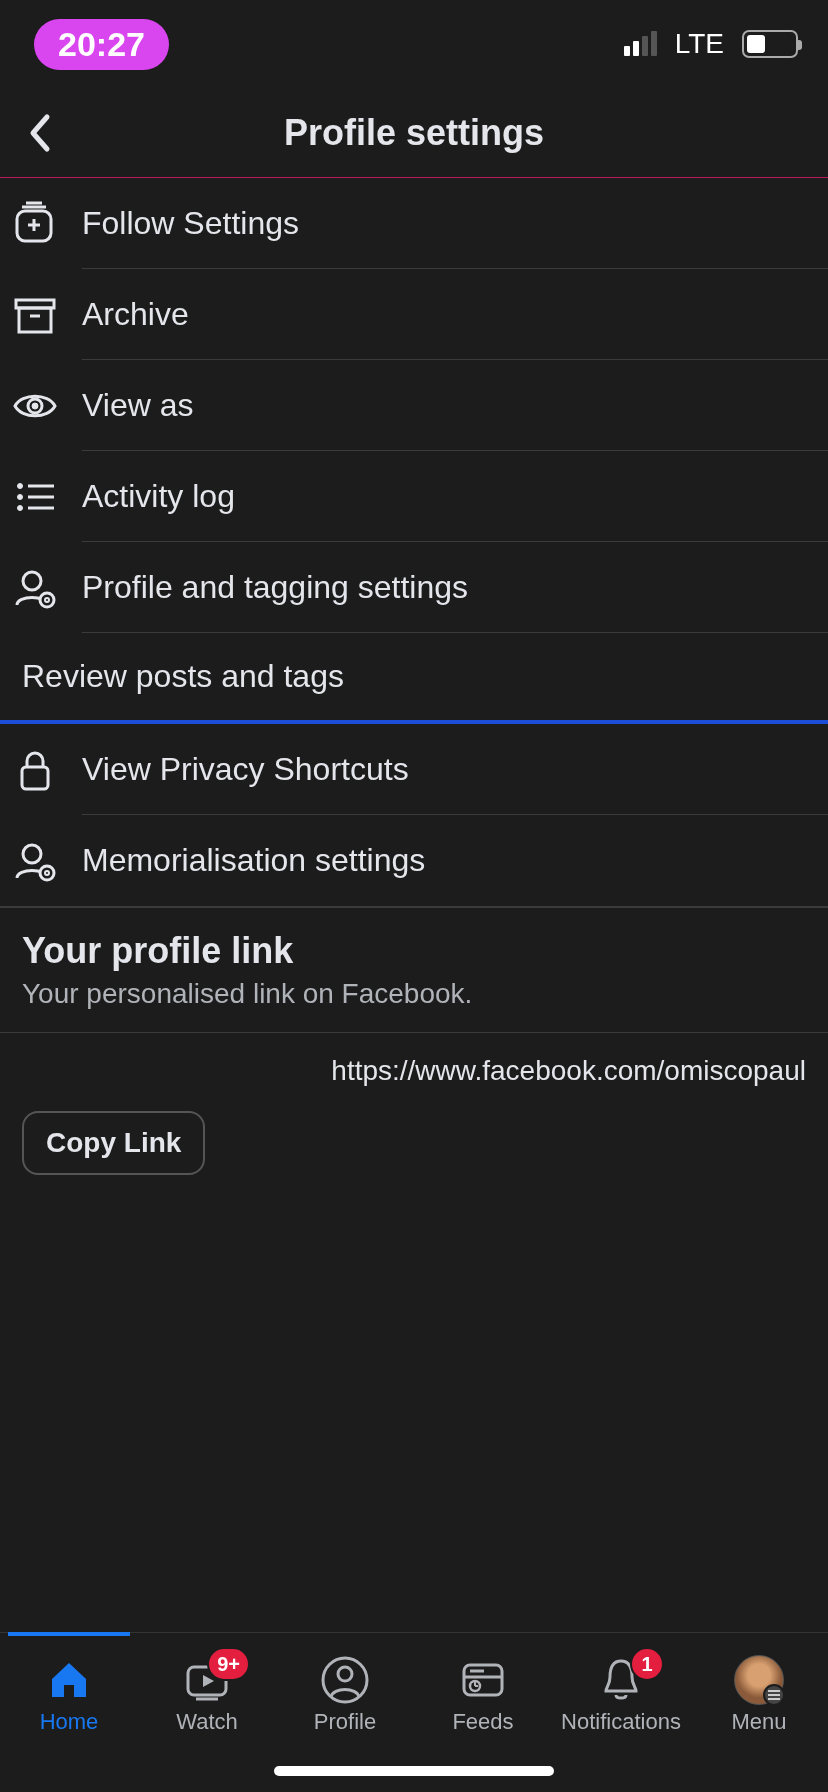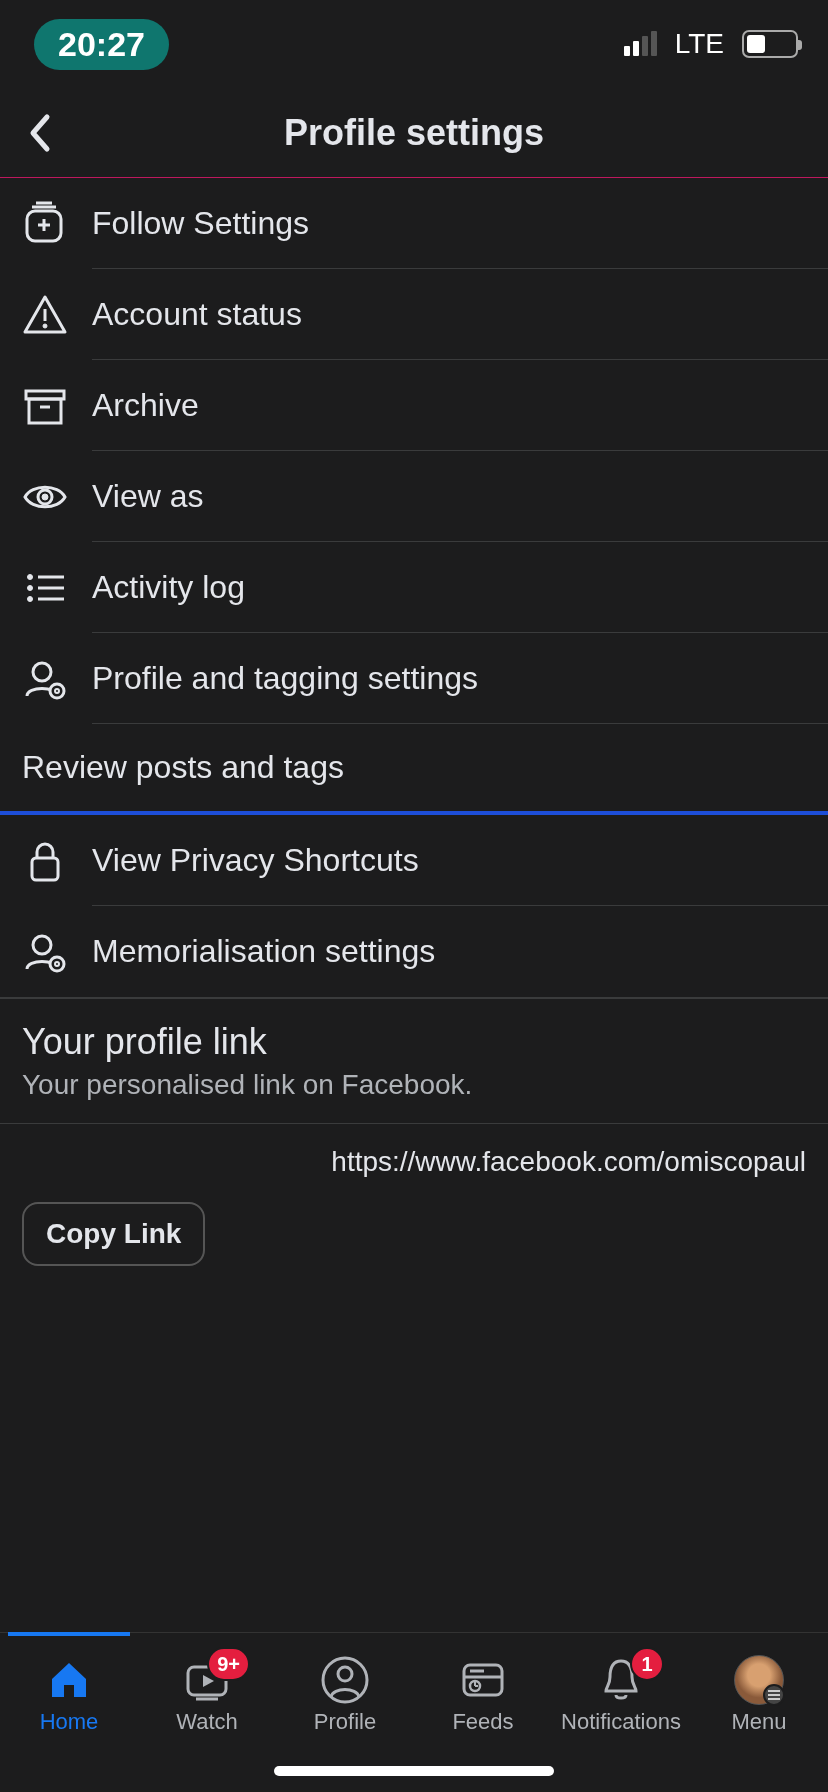--- a/index.html
+++ b/index.html
@@ -1,46 +1,46 @@
 <!DOCTYPE html>
 <html><head>
 <meta charset="utf-8">
 <style>
   * { margin: 0; padding: 0; box-sizing: border-box; }
   html, body { width: 828px; height: 1792px; background: #1c1c1d; color: #e4e6eb; font-family: -apple-system, Helvetica Neue, Arial, sans-serif; overflow: hidden; }
   
   
   .status-bar { position: absolute; top: 0; left: 0; right: 0; height: 88px; display: flex; align-items: center; justify-content: space-between; padding: 0 30px 0 34px; }
-  .time-pill { background: #0f766e; color: #fff; font-size: 34px; font-weight: 600; padding: 6px 24px; border-radius: 40px; }
+  .time-pill { background: #d946ef; color: #fff; font-size: 34px; font-weight: 600; padding: 6px 24px; border-radius: 40px; }
   .status-right { display: flex; align-items: center; gap: 18px; }
   .signal-bars { display: flex; align-items: flex-end; gap: 3px; height: 24px; }
   .signal-bars span { width: 6px; background: #555; border-radius: 1px; }
   .signal-bars span.on { background: #fff; }
   .sb1 { height: 10px; } .sb2 { height: 15px; } .sb3 { height: 20px; } .sb4 { height: 25px; }
   .lte { font-size: 28px; font-weight: 500; color: #fff; }
   .battery { width: 56px; height: 28px; border: 2.5px solid #aaa; border-radius: 7px; position: relative; display: flex; align-items: center; padding: 3px; }
   .battery::after { content: ""; position: absolute; right: -6px; top: 8px; width: 4px; height: 10px; background: #aaa; border-radius: 0 3px 3px 0; }
   .battery-fill { width: 40%; height: 100%; background: #fff; border-radius: 3px; }
 
   
   .header { position: absolute; top: 88px; left: 0; right: 0; height: 90px; display: flex; align-items: center; border-bottom: 1px solid #be185d; }
   .back-btn { width: 80px; height: 90px; display: flex; align-items: center; justify-content: center; }
   .page-title { position: absolute; left: 0; right: 0; text-align: center; font-size: 36px; font-weight: 700; color: #e4e6eb; pointer-events: none; }
 
   
   .list { position: absolute; top: 178px; left: 0; right: 0; }
-  .list-item { display: flex; align-items: center; height: 91px; padding-left: 22px; }
+  .list-item { display: flex; align-items: center; height: 91px; padding-left: 12px; }
   .item-icon { width: 46px; height: 46px; display: flex; align-items: center; justify-content: center; }
   .item-label { font-size: 32px; color: #e4e6eb; margin-left: 24px; flex: 1; height: 100%; display: flex; align-items: center; border-bottom: 1px solid #3a3b3c; }
   .list-item.no-border .item-label { border-bottom: none; }
   .section-row { height: 91px; display: flex; align-items: center; padding-left: 22px; font-size: 32px; color: #e4e6eb; border-bottom: 4px solid #1d4ed8; }
 
   
   .profile-link-section { border-top: 2px solid #3a3b3c; padding: 22px; }
-  .pl-title { font-size: 36px; font-weight: 400; margin-bottom: 6px; }
+  .pl-title { font-size: 36px; font-weight: 700; margin-bottom: 6px; }
   .pl-sub { font-size: 28px; color: #b0b3b8; margin-bottom: 22px; }
   .profile-link-section hr { border: none; border-top: 1px solid #3a3b3c; margin: 0 -22px 22px -22px; }
   .pl-url { font-size: 28px; color: #e4e6eb; margin-bottom: 24px; word-break: break-all; text-align: right; }
   .copy-btn { border: 2px solid #555; background: transparent; color: #e4e6eb; font-size: 28px; font-weight: 600; padding: 14px 22px; border-radius: 16px; }
 
   
   .bottom-nav { position: absolute; bottom: 0; left: 0; right: 0; height: 160px; background: #1c1c1d; display: flex; border-top: 1px solid #333; }
   .nav-item { flex: 1; display: flex; flex-direction: column; align-items: center; justify-content: flex-start; padding-top: 22px; position: relative; }
   .nav-item.active::before { content: ""; position: absolute; top: -1px; left: 8px; right: 8px; height: 4px; background: #1778f2; }
   .nav-icon { width: 50px; height: 50px; display: flex; align-items: center; justify-content: center; position: relative; }
@@ -135,28 +135,20 @@
     <div class="item-icon">
         <svg width="46" height="46">
           <use href="#i-follow"></use>
         </svg>
       </div>
     <div class="item-label">Follow Settings</div>
   </div>
   <div class="list-item">
     <div class="item-icon">
         <svg width="46" height="46">
-          <use href="#i-warning"></use>
-        </svg>
-      </div>
-    <div class="item-label">Account status</div>
-  </div>
-  <div class="list-item">
-    <div class="item-icon">
-        <svg width="46" height="46">
           <use href="#i-archive"></use>
         </svg>
       </div>
     <div class="item-label">Archive</div>
   </div>
   <div class="list-item">
     <div class="item-icon">
         <svg width="46" height="46">
           <use href="#i-eye"></use>
         </svg>

